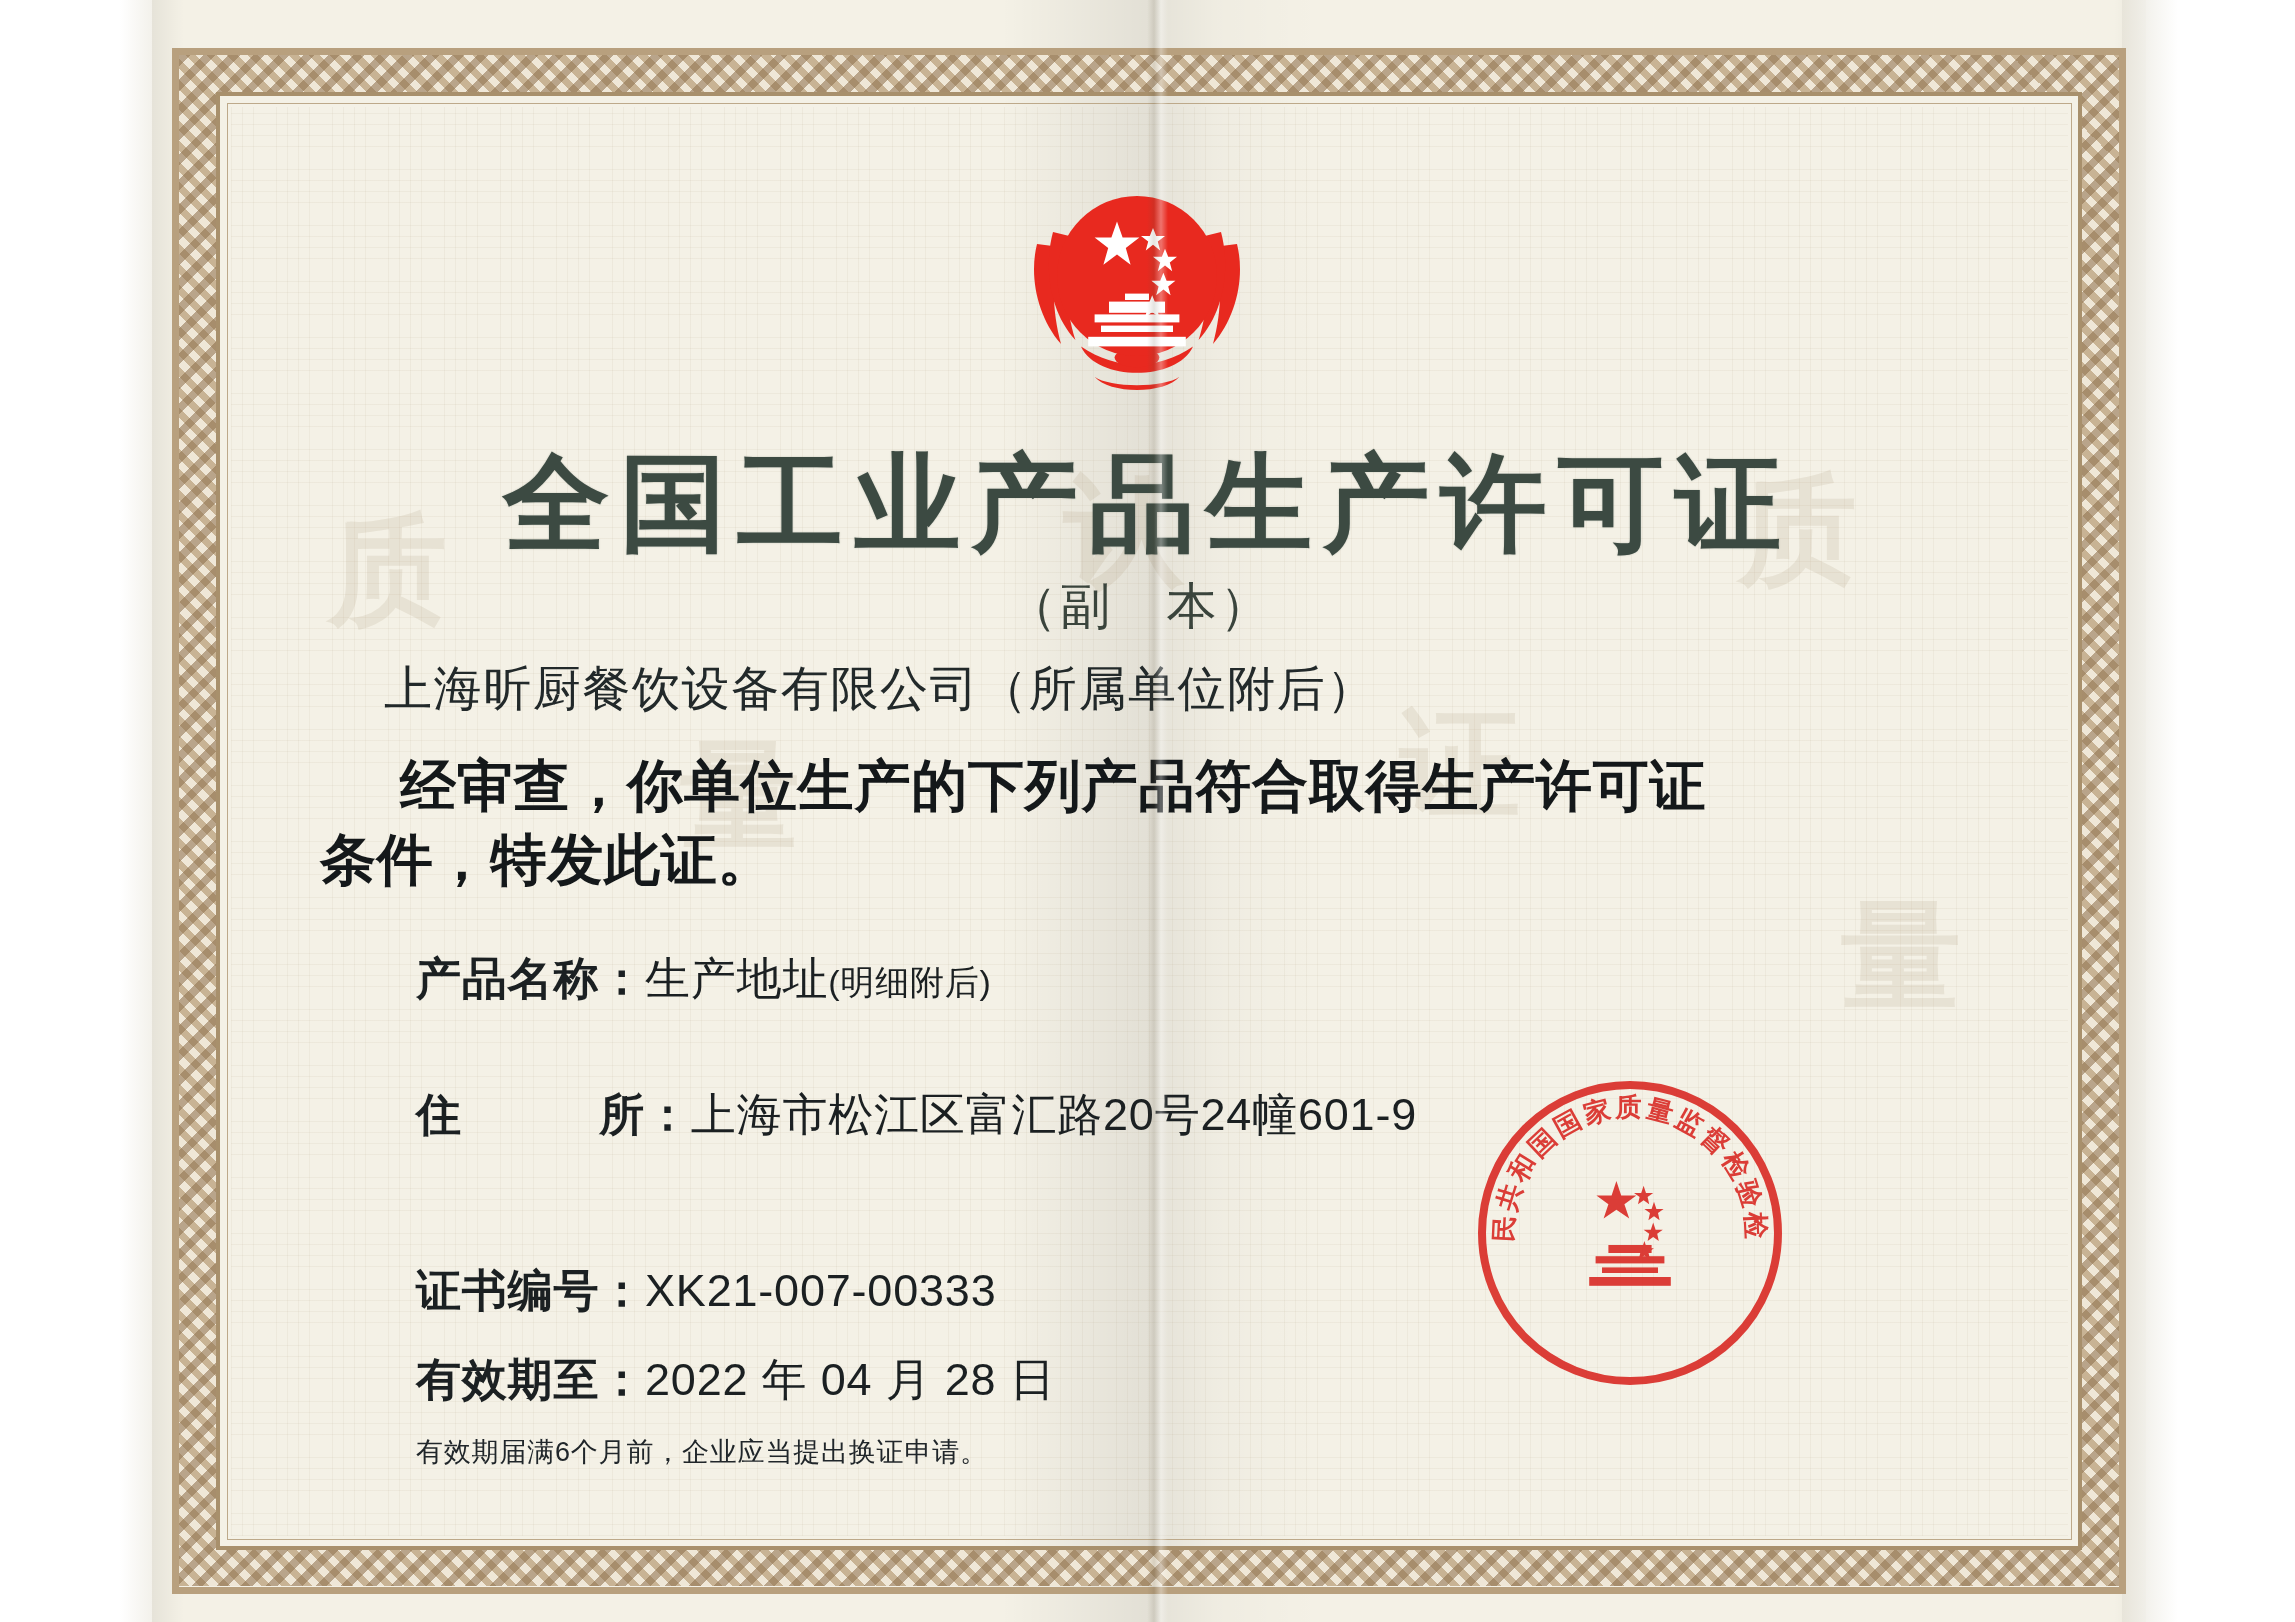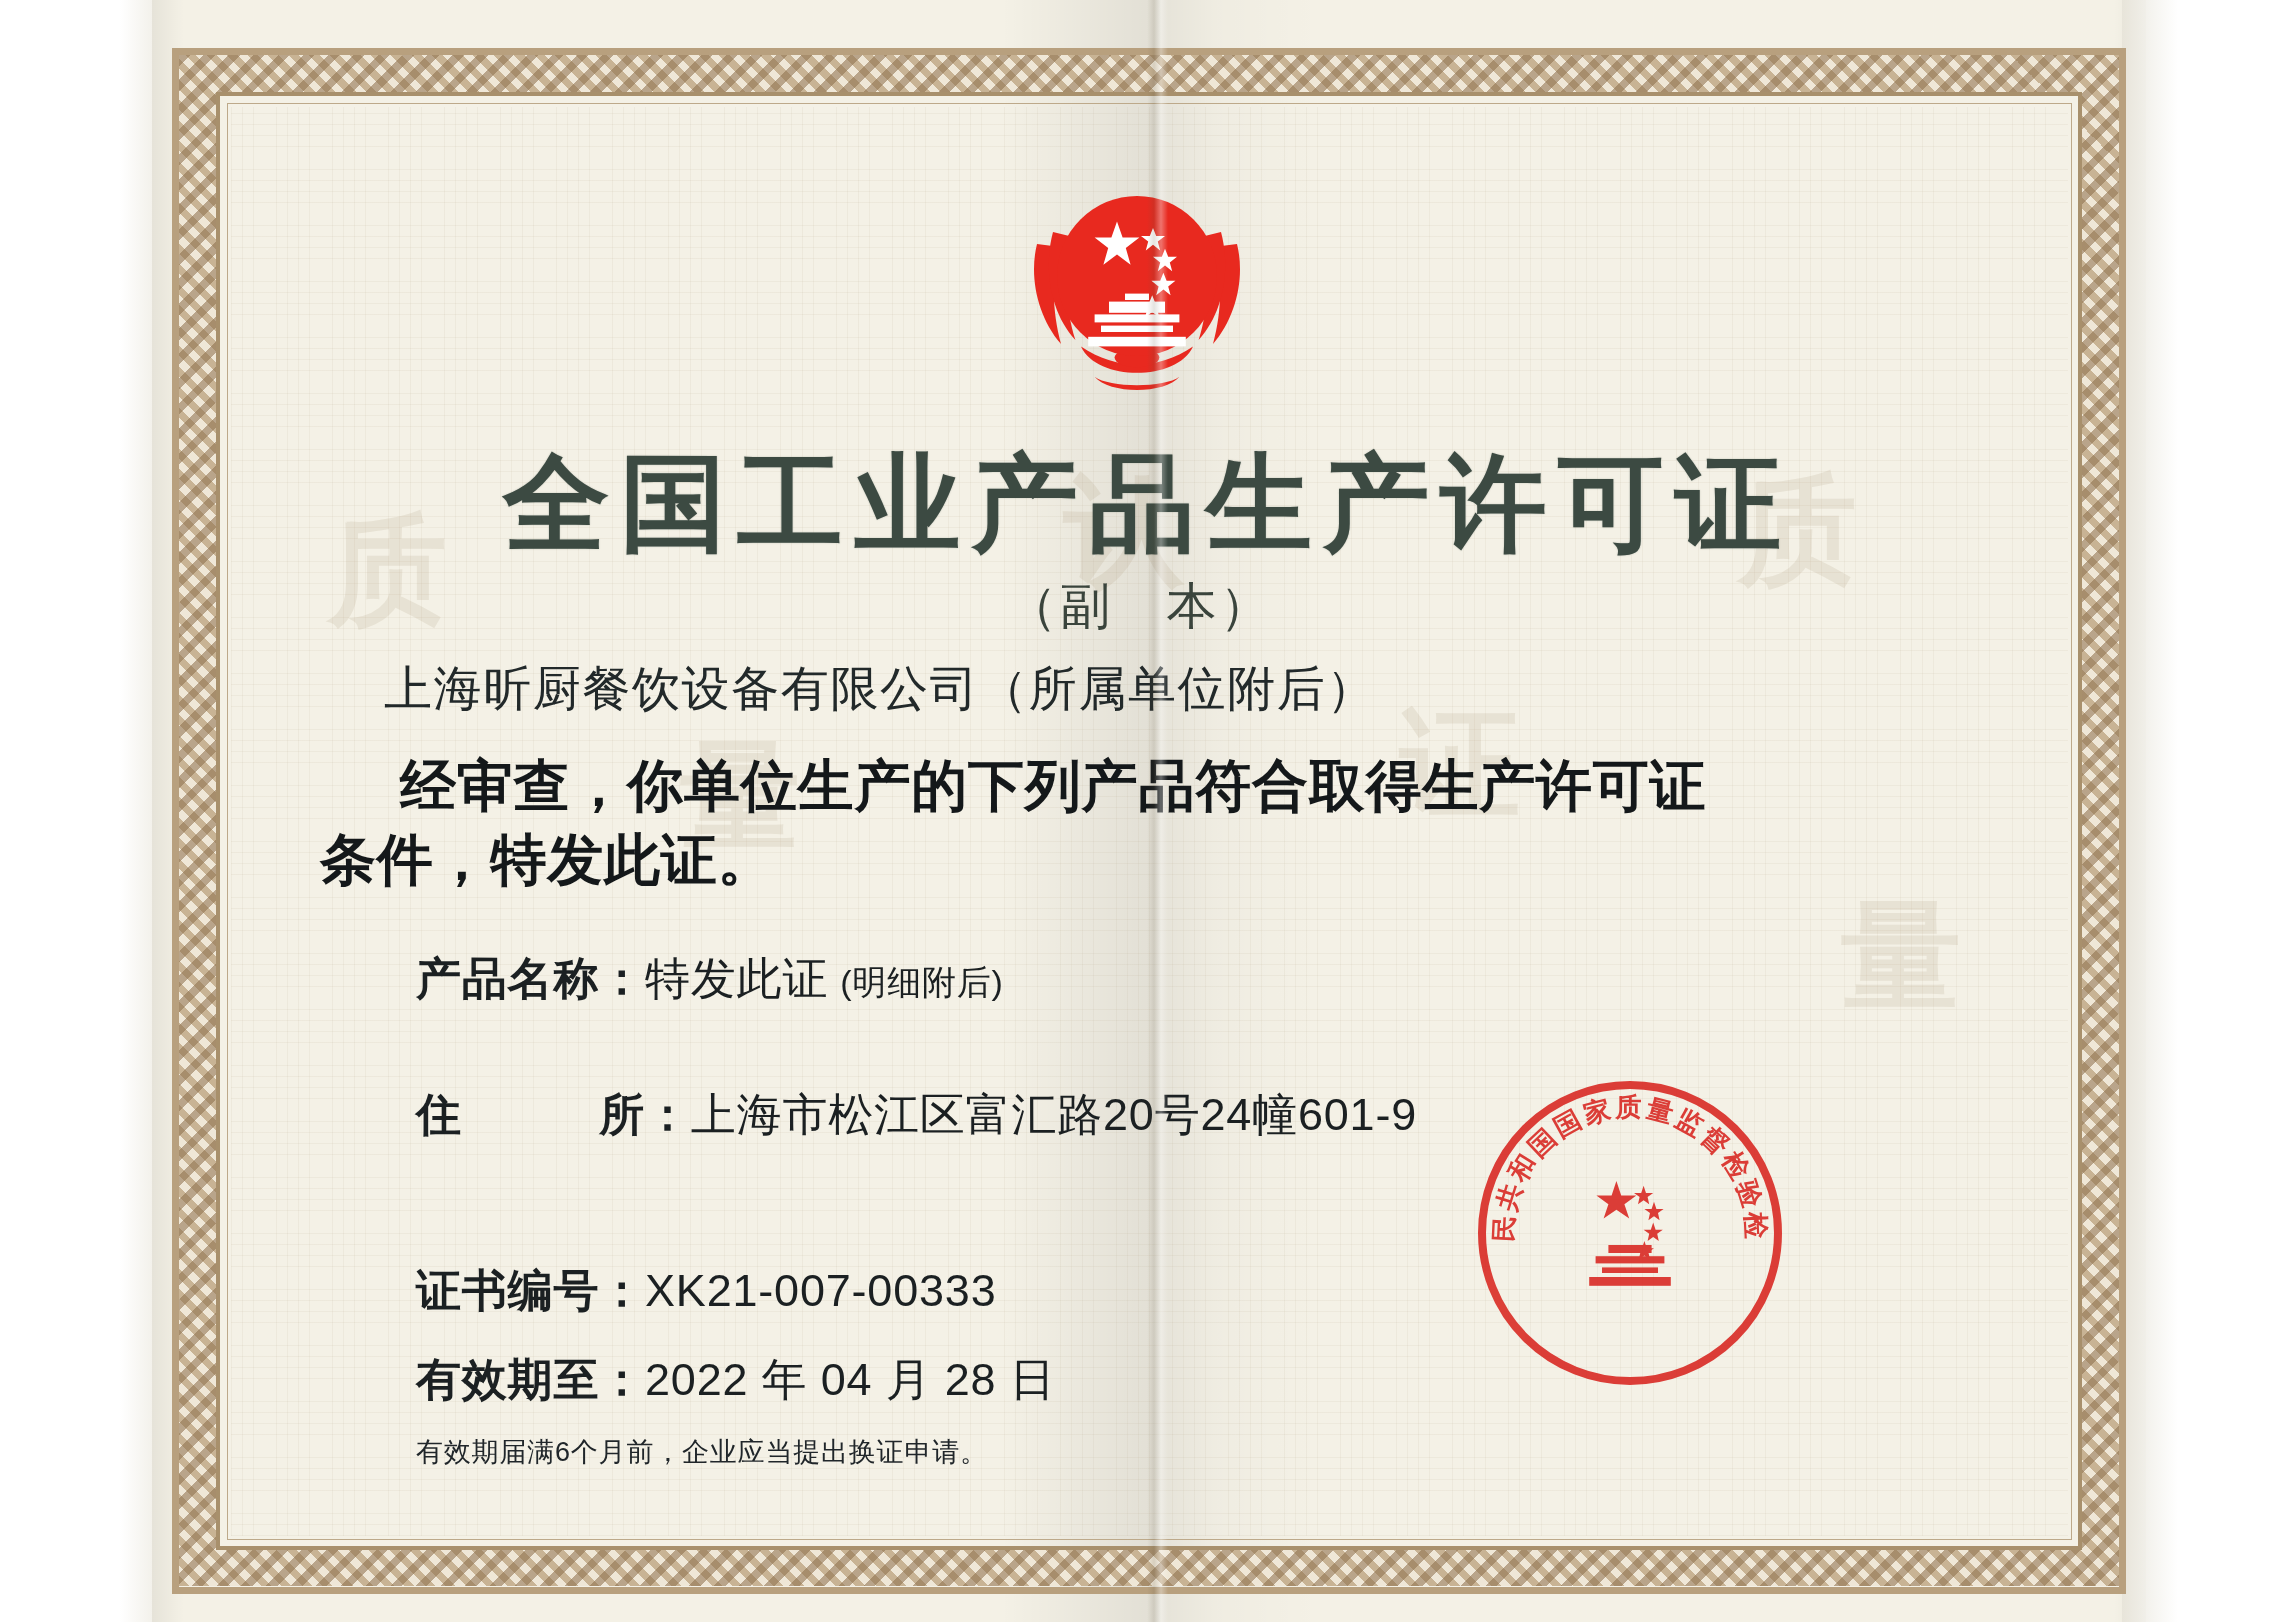--- a/index.html
+++ b/index.html
@@ -204,21 +204,21 @@
   .field {
     position: absolute;
     font-size: 45px;
     color: #1b2022;
     font-family: "Liberation Sans", "DejaVu Sans", sans-serif;
     white-space: nowrap;
     letter-spacing: 0.8px;
   }
   .field .label { font-weight: bold; }
   .field .value { font-weight: normal; }
-  .field .small-note { font-size: 34px; margin-left: 12px; }
+  .field .small-note { font-size: 34px; }
 
   .field-product { left: 416px; top: 949px; }
   .field-address { left: 416px; top: 1085px; }
   .field-factory { left: 416px; top: 1173px; }
   .field-certno  { left: 416px; top: 1261px; }
   .field-valid   { left: 416px; top: 1350px; }
 
   .issue-date {
     position: absolute;
     left: 1282px;
@@ -326,21 +326,21 @@
   <div class="sub-title">（副　本）</div>
 
   <div class="company-line">上海昕厨餐饮设备有限公司（所属单位附后）</div>
 
   <div class="statement">
     <span class="indent">经审查，你单位生产的下列产品符合取得生产许可证</span><br>
     <span>条件，特发此证。</span>
   </div>
 
   <div class="field field-product">
-    <span class="label">产品名称：</span><span class="value">特发此证</span><span class="small-note">(明细附后)</span>
+    <span class="label">产品名称：</span><span class="value">生产地址</span><span class="small-note">(明细附后)</span>
   </div>
 
   <div class="field field-address">
     <span class="label">住　　　所：</span><span class="value">上海市松江区富汇路20号24幢601-9</span>
   </div>
 
 
   <div class="field field-certno">
     <span class="label">证书编号：</span><span class="value">XK21-007-00333</span>
   </div>

